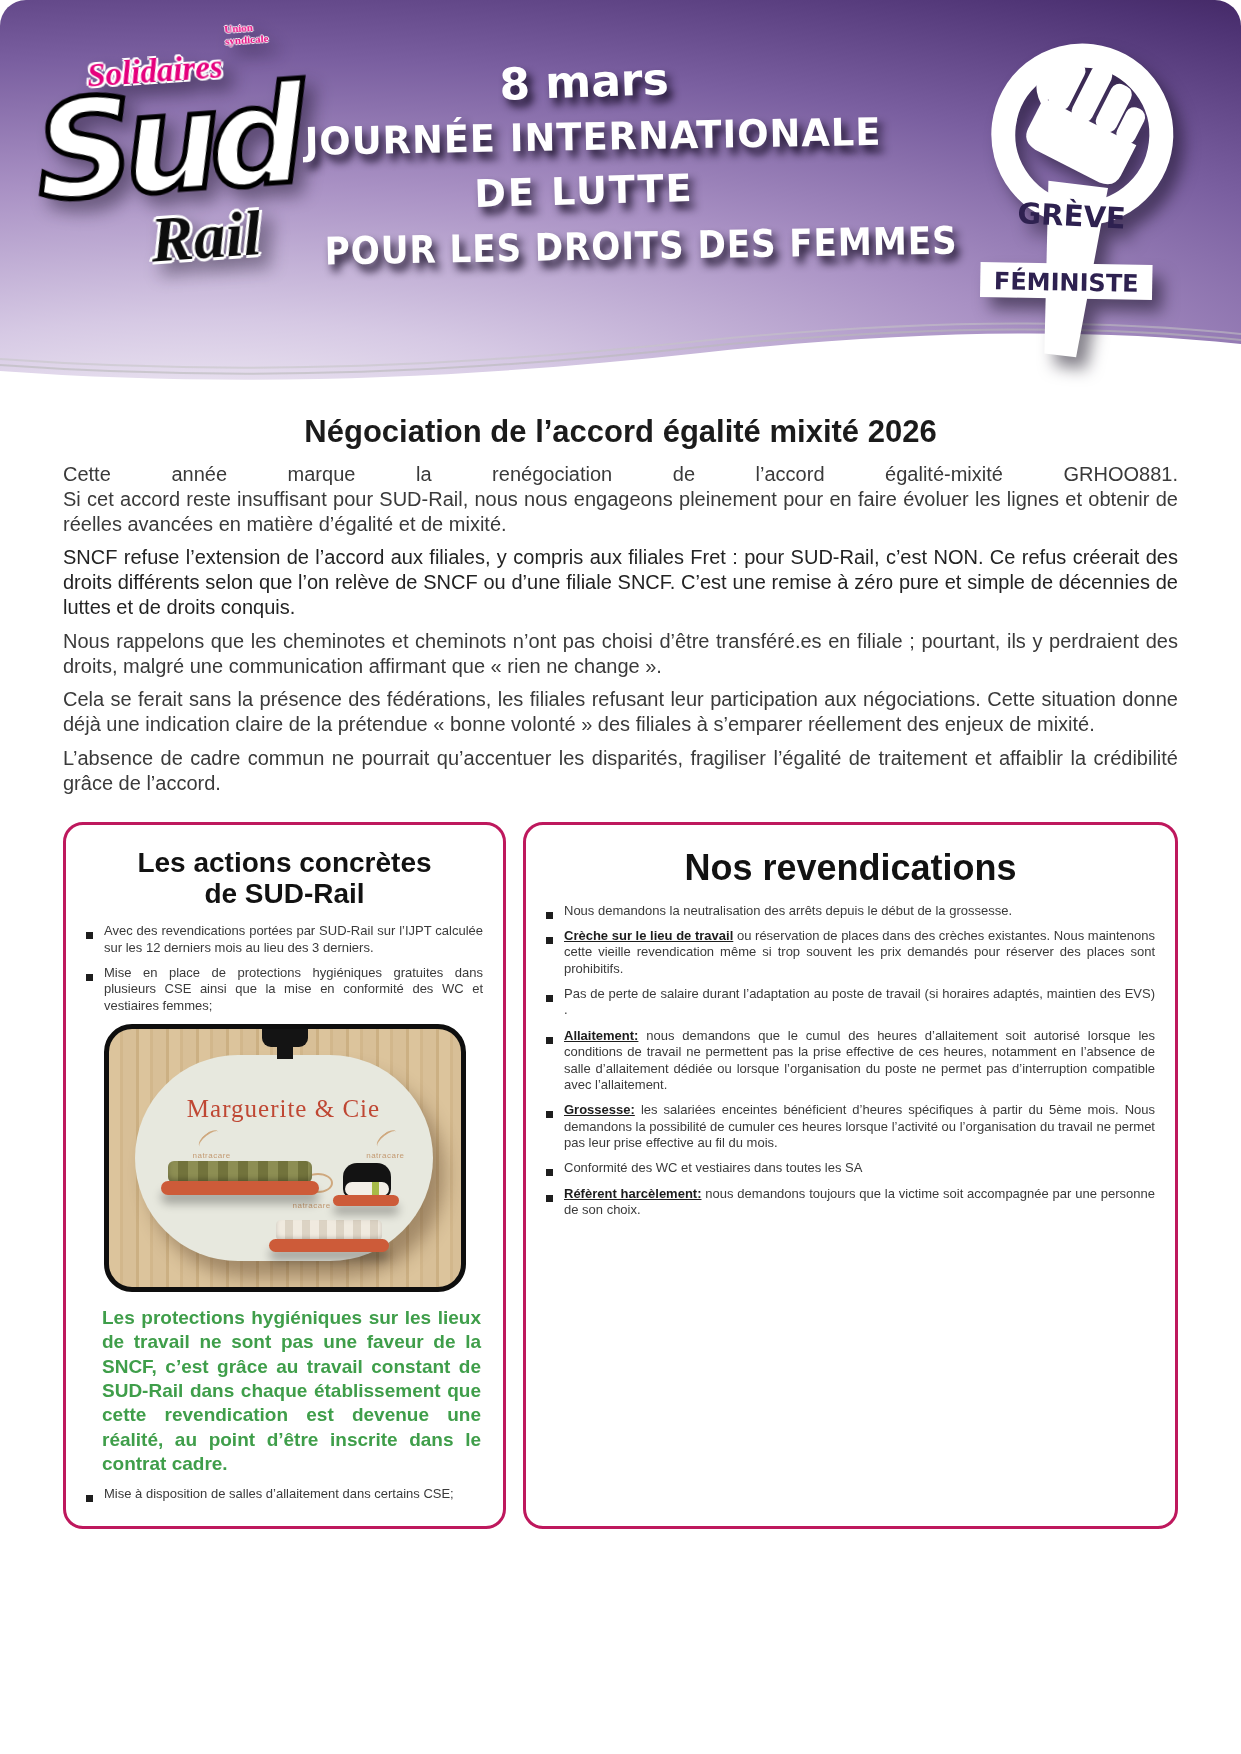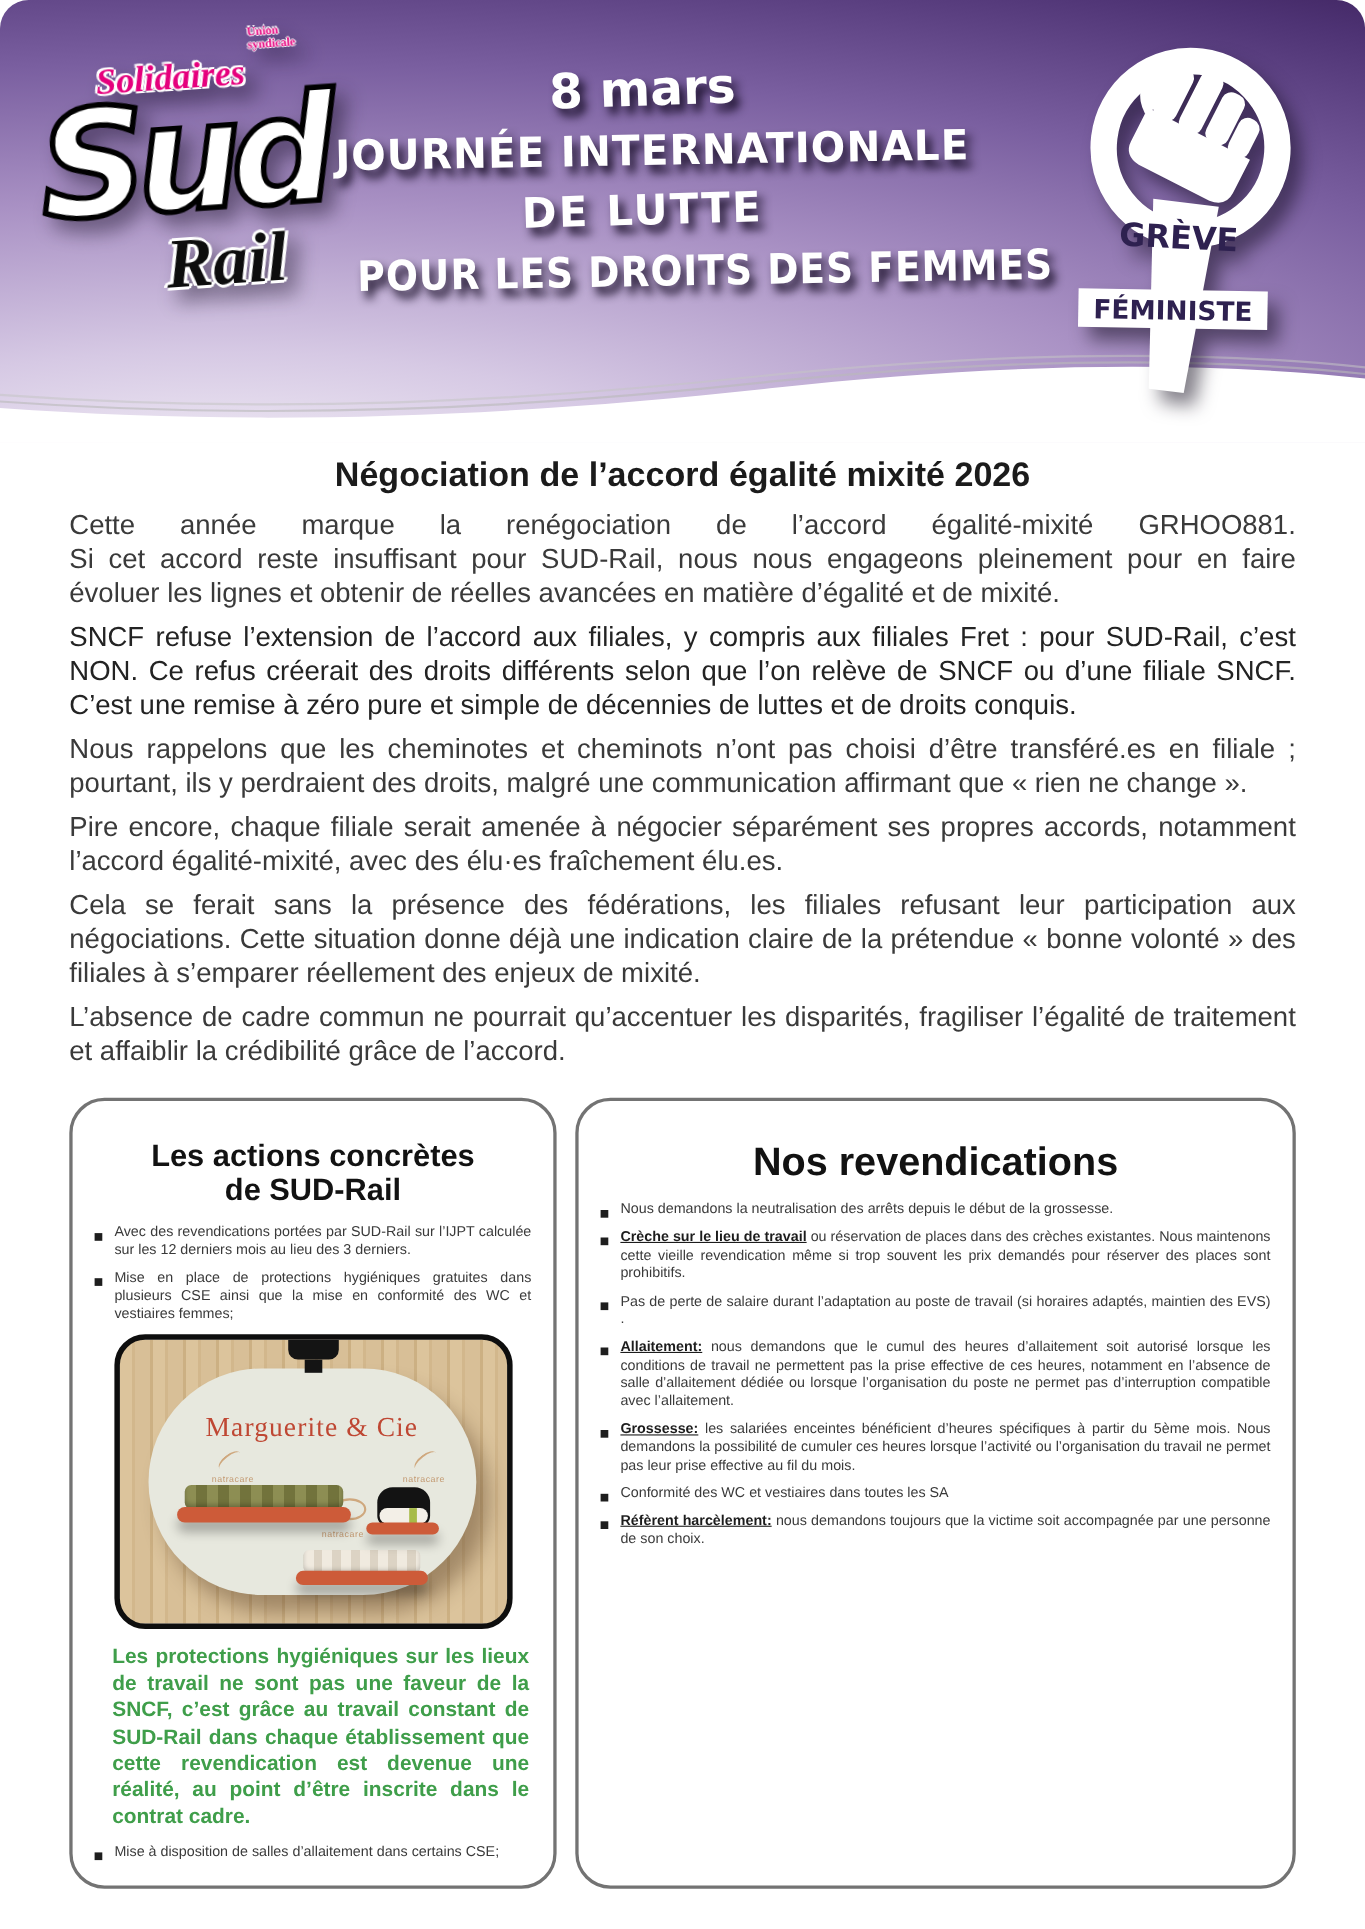--- a/index.html
+++ b/index.html
@@ -36,26 +36,26 @@
   .htl2{font-size:38px;margin-top:8px;transform:rotate(-1deg) scaleX(.97);letter-spacing:1px;}
   .htl3{font-size:38px;margin-top:10px;transform:rotate(-1.6deg);letter-spacing:2px;}
   .htl4{font-size:38px;margin-top:12px;transform:rotate(-1deg) scaleX(.9);letter-spacing:1px;}
 
   .badge{position:absolute;right:48px;top:34px;width:236px;height:336px;
         filter:drop-shadow(10px 12px 8px rgba(12,6,24,.5));}
 
   
   .content{position:absolute;top:392px;left:0;width:1241px;box-sizing:border-box;padding:0 63px;}
   .main-title{margin:22px 0 12px;text-align:center;font-weight:bold;font-size:31px;color:#1b1b1b;}
-  .para{margin:0 0 9px;font-size:25px;line-height:1.24;text-align:justify;color:#3a3a3a;}
+  .para{margin:0 0 9px;font-size:20px;line-height:1.24;text-align:justify;color:#3a3a3a;}
   .para.bold{font-weight:normal;color:#232323;}
   .line1{display:block;text-align:justify;text-align-last:justify;}
 
   .boxes{display:flex;gap:17px;margin-top:26px;align-items:stretch;}
-  .box{border:3px solid #737373;border-radius:32px;padding:28px 20px 14px;box-sizing:border-box;background:#fff;}
+  .box{border:3px solid #be185d;border-radius:20px;padding:16px 20px 14px;box-sizing:border-box;background:#fff;}
   .box-left{width:443px;flex:0 0 auto;}
   .box-right{flex:1;}
   .box-title{text-align:center;font-weight:bold;color:#121212;}
   .box-left .box-title{font-size:28px;line-height:1.12;margin:6px 0 14px;}
   .box-right .box-title{font-size:36px;margin:6px 0 14px;}
 
   .bullet{display:flex;gap:11px;margin:0 0 9px;}
   .marker{flex:0 0 auto;width:7px;height:7px;background:#1e1e1e;margin-top:9px;}
   .btext{flex:1;font-size:13px;line-height:1.26;text-align:justify;color:#3a3a3a;}
   .lead{font-weight:bold;text-decoration:underline;color:#1c1c1c;}
@@ -153,21 +153,20 @@
     <h1 class="main-title">Négociation de l’accord égalité mixité 2026</h1>
 
     <p class="para">
       <span class="line1">Cette année marque la renégociation de l’accord égalité-mixité GRHOO881.</span>
       <span>Si cet accord reste insuffisant pour SUD-Rail, nous nous engageons pleinement pour en faire évoluer les lignes et obtenir de réelles avancées en matière d’égalité et de mixité.</span>
     </p>
 
     <div id="paragraphs">
         <p class="para bold">SNCF refuse l’extension de l’accord aux filiales, y compris aux filiales Fret : pour SUD-Rail, c’est NON. Ce refus créerait des droits différents selon que l’on relève de SNCF ou d’une filiale SNCF. C’est une remise à zéro pure et simple de décennies de luttes et de droits conquis.</p>
         <p class="para">Nous rappelons que les cheminotes et cheminots n’ont pas choisi d’être transféré.es en filiale ; pourtant, ils y perdraient des droits, malgré une communication affirmant que « rien ne change ».</p>
-        <p class="para">Pire encore, chaque filiale serait amenée à négocier séparément ses propres accords, notamment l’accord égalité-mixité, avec des élu·es fraîchement élu.es.</p>
         <p class="para">Cela se ferait sans la présence des fédérations, les filiales refusant leur participation aux négociations. Cette situation donne déjà une indication claire de la prétendue « bonne volonté » des filiales à s’emparer réellement des enjeux de mixité.</p>
         <p class="para">L’absence de cadre commun ne pourrait qu’accentuer les disparités, fragiliser l’égalité de traitement et affaiblir la crédibilité grâce de l’accord.</p>
       </div>
 
     <div class="boxes">
 
       <div class="box box-left">
         <div class="box-title">
           <div>Les actions concrètes</div>
           <div>de SUD-Rail</div>

